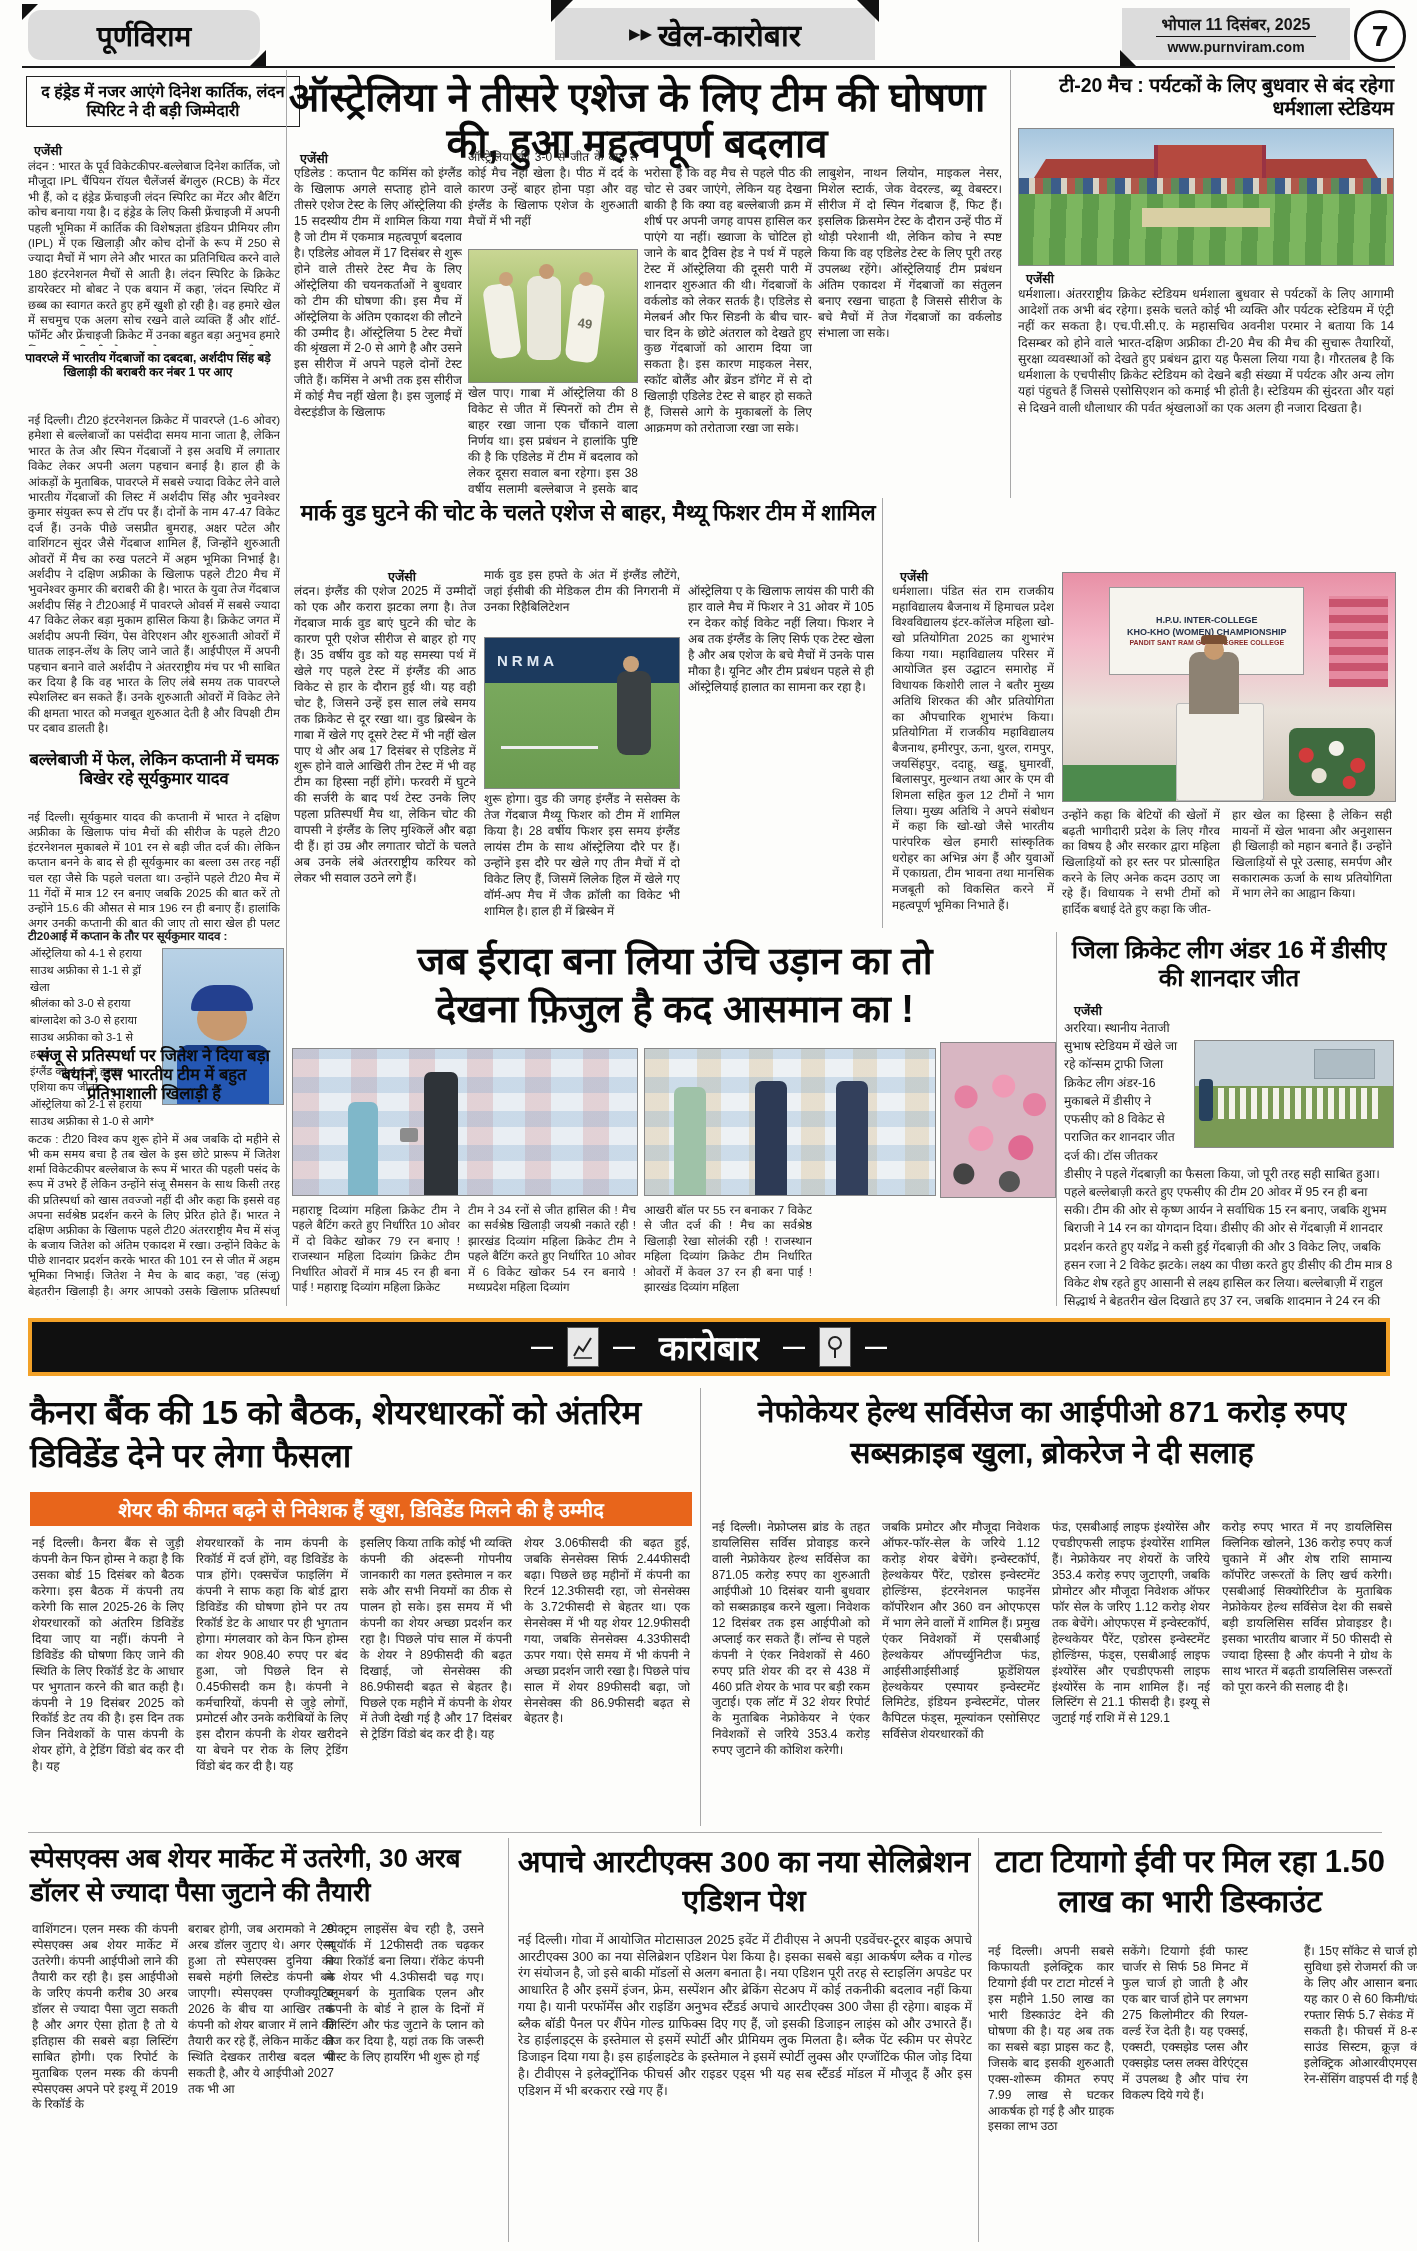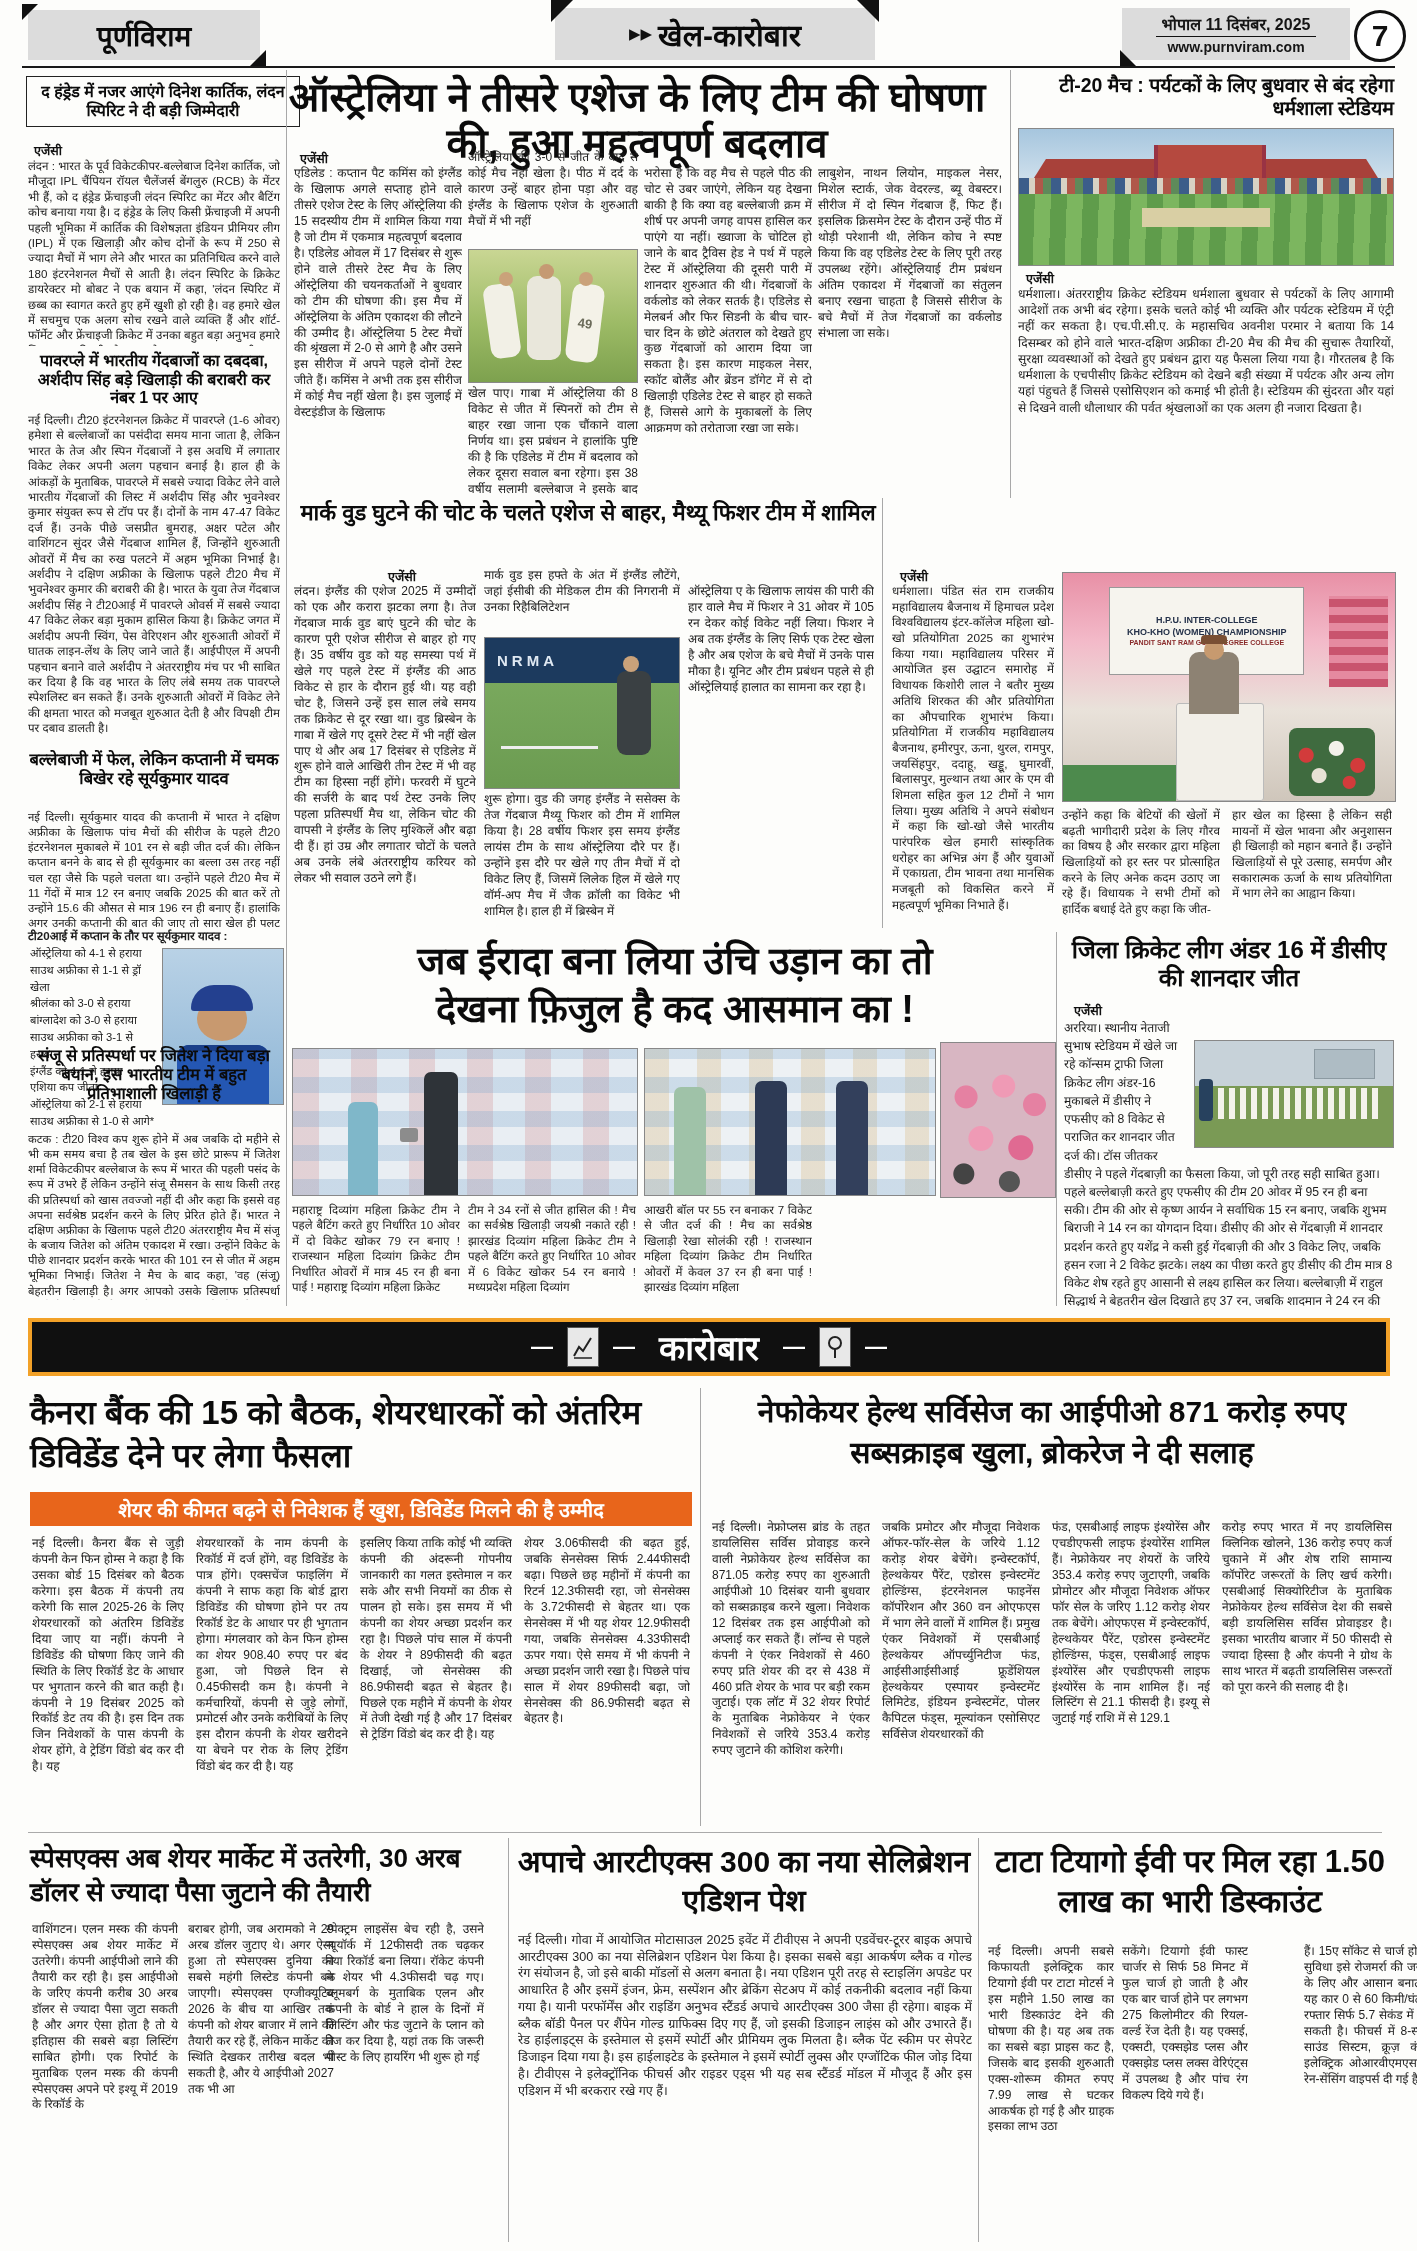--- a/index.html
+++ b/index.html
@@ -23,21 +23,21 @@
   .divider{background:#101010;border:4px solid #f2a128;display:flex;align-items:center;justify-content:center;gap:14px;}
   .divider .dash{color:#fff;font-weight:700;font-size:22px;}
   .icbox{width:30px;height:38px;background:#e8e8e8;border:1px solid #555;display:flex;align-items:center;justify-content:center;}
   .reslist div{line-height:1.5;}
 </style>
 </head>
 <body>
 
 <div class="page">
 
-  <div class="abs hdr-box" style="left:28px;top:10px;width:232px;height:50px;">
+  <div class="abs hdr-box" style="left:28px;top:10px;width:232px;height:50px;border-radius:13px;">
     <div class="corner" style="left:-6px;top:-6px;border-left:16px solid #111;border-bottom:16px solid transparent;border-right:0;"></div>
     <span style="font-size:28px;font-weight:700;color:#0a0a0a;">पूर्णविराम</span>
     <div class="corner" style="right:-6px;bottom:-6px;border-right:16px solid #111;border-top:16px solid transparent;border-left:0;"></div>
   </div>
 
   <div class="abs hdr-box" style="left:555px;top:8px;width:320px;height:52px;">
     <div class="corner" style="left:-4px;top:-8px;border-left:22px solid #111;border-bottom:22px solid transparent;"></div>
     <span style="font-size:15px;color:#111;margin-right:6px;">▶▶</span>
     <span style="font-size:30px;font-weight:700;color:#0a0a0a;">खेल-कारोबार</span>
     <div class="corner" style="right:-4px;top:-8px;border-right:22px solid #111;border-bottom:22px solid transparent;"></div>
@@ -54,21 +54,21 @@
   </div>
 
   <div class="hrule" style="left:22px;top:66px;width:1373px;"></div>
 
   <div class="abs" style="left:26px;top:76px;width:256px;border:1.5px solid #222;padding:6px 8px;">
     <div class="tt" style="font-size:16px;">द हंड्रेड में नजर आएंगे दिनेश कार्तिक, लंदन स्पिरिट ने दी बड़ी जिम्मेदारी</div>
   </div>
   <div class="abs byline" style="left:34px;top:142px;">एजेंसी</div>
   <div class="abs bt" style="left:28px;top:158px;width:252px;height:188px;overflow:hidden;font-size:11.6px;">लंदन : भारत के पूर्व विकेटकीपर-बल्लेबाज दिनेश कार्तिक, जो मौजूदा IPL चैंपियन रॉयल चैलेंजर्स बेंगलुरु (RCB) के मेंटर भी हैं, को द हंड्रेड फ्रेंचाइजी लंदन स्पिरिट का मेंटर और बैटिंग कोच बनाया गया है। द हंड्रेड के लिए किसी फ्रेंचाइजी में अपनी पहली भूमिका में कार्तिक की विशेषज्ञता इंडियन प्रीमियर लीग (IPL) में एक खिलाड़ी और कोच दोनों के रूप में 250 से ज्यादा मैचों में भाग लेने और भारत का प्रतिनिधित्व करने वाले 180 इंटरनेशनल मैचों से आती है। लंदन स्पिरिट के क्रिकेट डायरेक्टर मो बोबट ने एक बयान में कहा, 'लंदन स्पिरिट में छब्ब का स्वागत करते हुए हमें खुशी हो रही है। वह हमारे खेल में सचमुच एक अलग सोच रखने वाले व्यक्ति हैं और शॉर्ट-फॉर्मेट और फ्रेंचाइजी क्रिकेट में उनका बहुत बड़ा अनुभव हमारे लिए बहुत कीमती होगा। उनके साथ काम करना भी बहुत मजेदार है और वह जो कुछ भी करते हैं उसमें एक जबरदस्त एनर्जी और उत्साह लाते हैं।' बोबट ने कहा, 'खेल में अहमियत रखने वाले एक और एलीट इंसान को साइन करना हमारे एम्बिशन और इस बात को दिखाता है कि हम अपने प्लेयर्स को सबसे अच्छा सपोर्ट देने को महत्व देते हैं।'</div>
 
-  <div class="abs tt" style="left:26px;top:352px;width:256px;font-size:16px;">पावरप्ले में भारतीय गेंदबाजों का दबदबा, अर्शदीप सिंह बड़े खिलाड़ी की बराबरी कर नंबर 1 पर आए</div>
+  <div class="abs tt" style="left:20px;top:352px;width:256px;font-size:12px;">पावरप्ले में भारतीय गेंदबाजों का दबदबा, अर्शदीप सिंह बड़े खिलाड़ी की बराबरी कर नंबर 1 पर आए</div>
   <div class="abs bt" style="left:28px;top:412px;width:252px;height:330px;overflow:hidden;font-size:11.6px;">नई दिल्ली। टी20 इंटरनेशनल क्रिकेट में पावरप्ले (1-6 ओवर) हमेशा से बल्लेबाजों का पसंदीदा समय माना जाता है, लेकिन भारत के तेज और स्पिन गेंदबाजों ने इस अवधि में लगातार विकेट लेकर अपनी अलग पहचान बनाई है। हाल ही के आंकड़ों के मुताबिक, पावरप्ले में सबसे ज्यादा विकेट लेने वाले भारतीय गेंदबाजों की लिस्ट में अर्शदीप सिंह और भुवनेश्वर कुमार संयुक्त रूप से टॉप पर हैं। दोनों के नाम 47-47 विकेट दर्ज हैं। उनके पीछे जसप्रीत बुमराह, अक्षर पटेल और वाशिंगटन सुंदर जैसे गेंदबाज शामिल हैं, जिन्होंने शुरुआती ओवरों में मैच का रुख पलटने में अहम भूमिका निभाई है। अर्शदीप ने दक्षिण अफ्रीका के खिलाफ पहले टी20 मैच में भुवनेश्वर कुमार की बराबरी की है। भारत के युवा तेज गेंदबाज अर्शदीप सिंह ने टी20आई में पावरप्ले ओवर्स में सबसे ज्यादा 47 विकेट लेकर बड़ा मुकाम हासिल किया है। क्रिकेट जगत में अर्शदीप अपनी स्विंग, पेस वेरिएशन और शुरुआती ओवरों में घातक लाइन-लेंथ के लिए जाने जाते हैं। आईपीएल में अपनी पहचान बनाने वाले अर्शदीप ने अंतरराष्ट्रीय मंच पर भी साबित कर दिया है कि वह भारत के लिए लंबे समय तक पावरप्ले स्पेशलिस्ट बन सकते हैं। उनके शुरुआती ओवरों में विकेट लेने की क्षमता भारत को मजबूत शुरुआत देती है और विपक्षी टीम पर दबाव डालती है।</div>
 
   <div class="abs tt" style="left:26px;top:750px;width:256px;font-size:16.5px;">बल्लेबाजी में फेल, लेकिन कप्तानी में चमक बिखेर रहे सूर्यकुमार यादव</div>
   <div class="abs bt" style="left:28px;top:810px;width:252px;height:118px;overflow:hidden;font-size:11.4px;">नई दिल्ली। सूर्यकुमार यादव की कप्तानी में भारत ने दक्षिण अफ्रीका के खिलाफ पांच मैचों की सीरीज के पहले टी20 इंटरनेशनल मुकाबले में 101 रन से बड़ी जीत दर्ज की। लेकिन कप्तान बनने के बाद से ही सूर्यकुमार का बल्ला उस तरह नहीं चल रहा जैसे कि पहले चलता था। उन्होंने पहले टी20 मैच में 11 गेंदों में मात्र 12 रन बनाए जबकि 2025 की बात करें तो उन्होंने 15.6 की औसत से मात्र 196 रन ही बनाए हैं। हालांकि अगर उनकी कप्तानी की बात की जाए तो सारा खेल ही पलट जाता है क्योंकि उनकी कप्तानी में भारत ने ऑस्ट्रेलिया जैसी ताकतवर टीम को भी 2 बार हराया है। आइए उनके आंकड़ों पर नजर डालते हैं-</div>
   <div class="abs bt" style="left:28px;top:928px;width:252px;font-weight:700;text-align:left;font-size:11.6px;">टी20आई में कप्तान के तौर पर सूर्यकुमार यादव :</div>
   <div class="abs bt reslist" style="left:30px;top:945px;width:128px;font-size:11.2px;text-align:left;">
     <div>ऑस्ट्रेलिया को 4-1 से हराया</div>
     <div>साउथ अफ्रीका से 1-1 से ड्रॉ खेला</div>
     <div>श्रीलंका को 3-0 से हराया</div>
     <div>बांग्लादेश को 3-0 से हराया</div>

